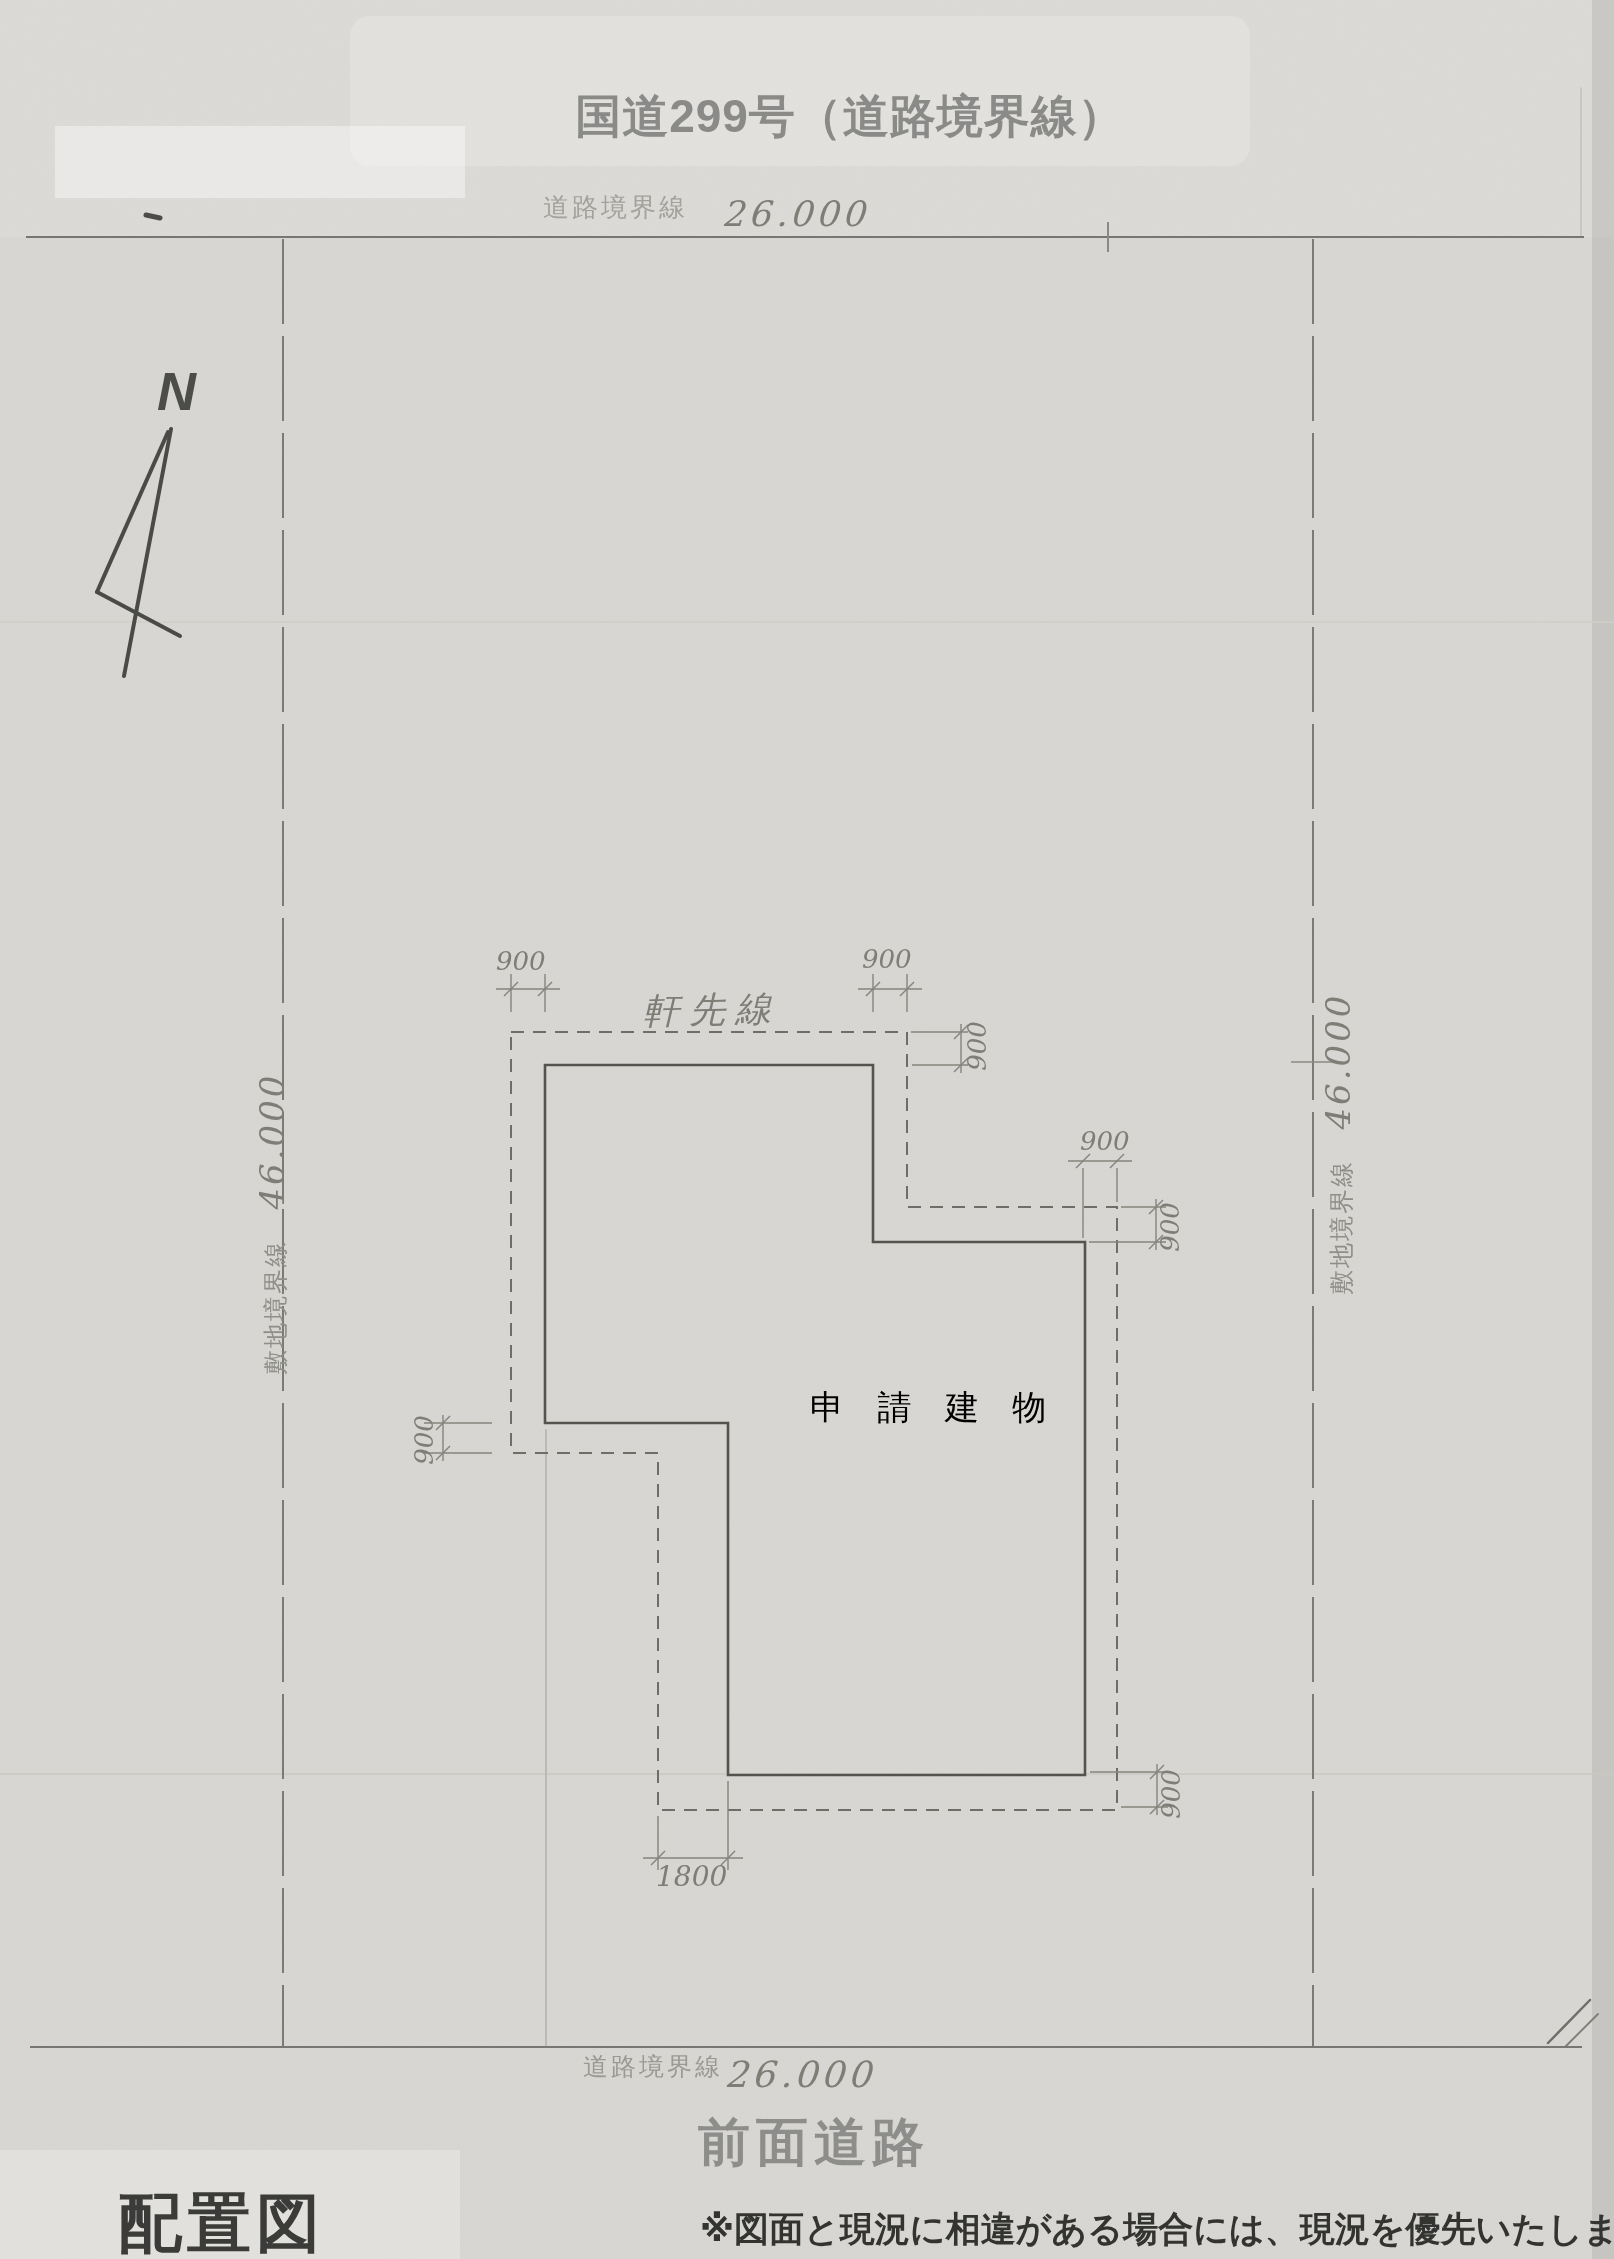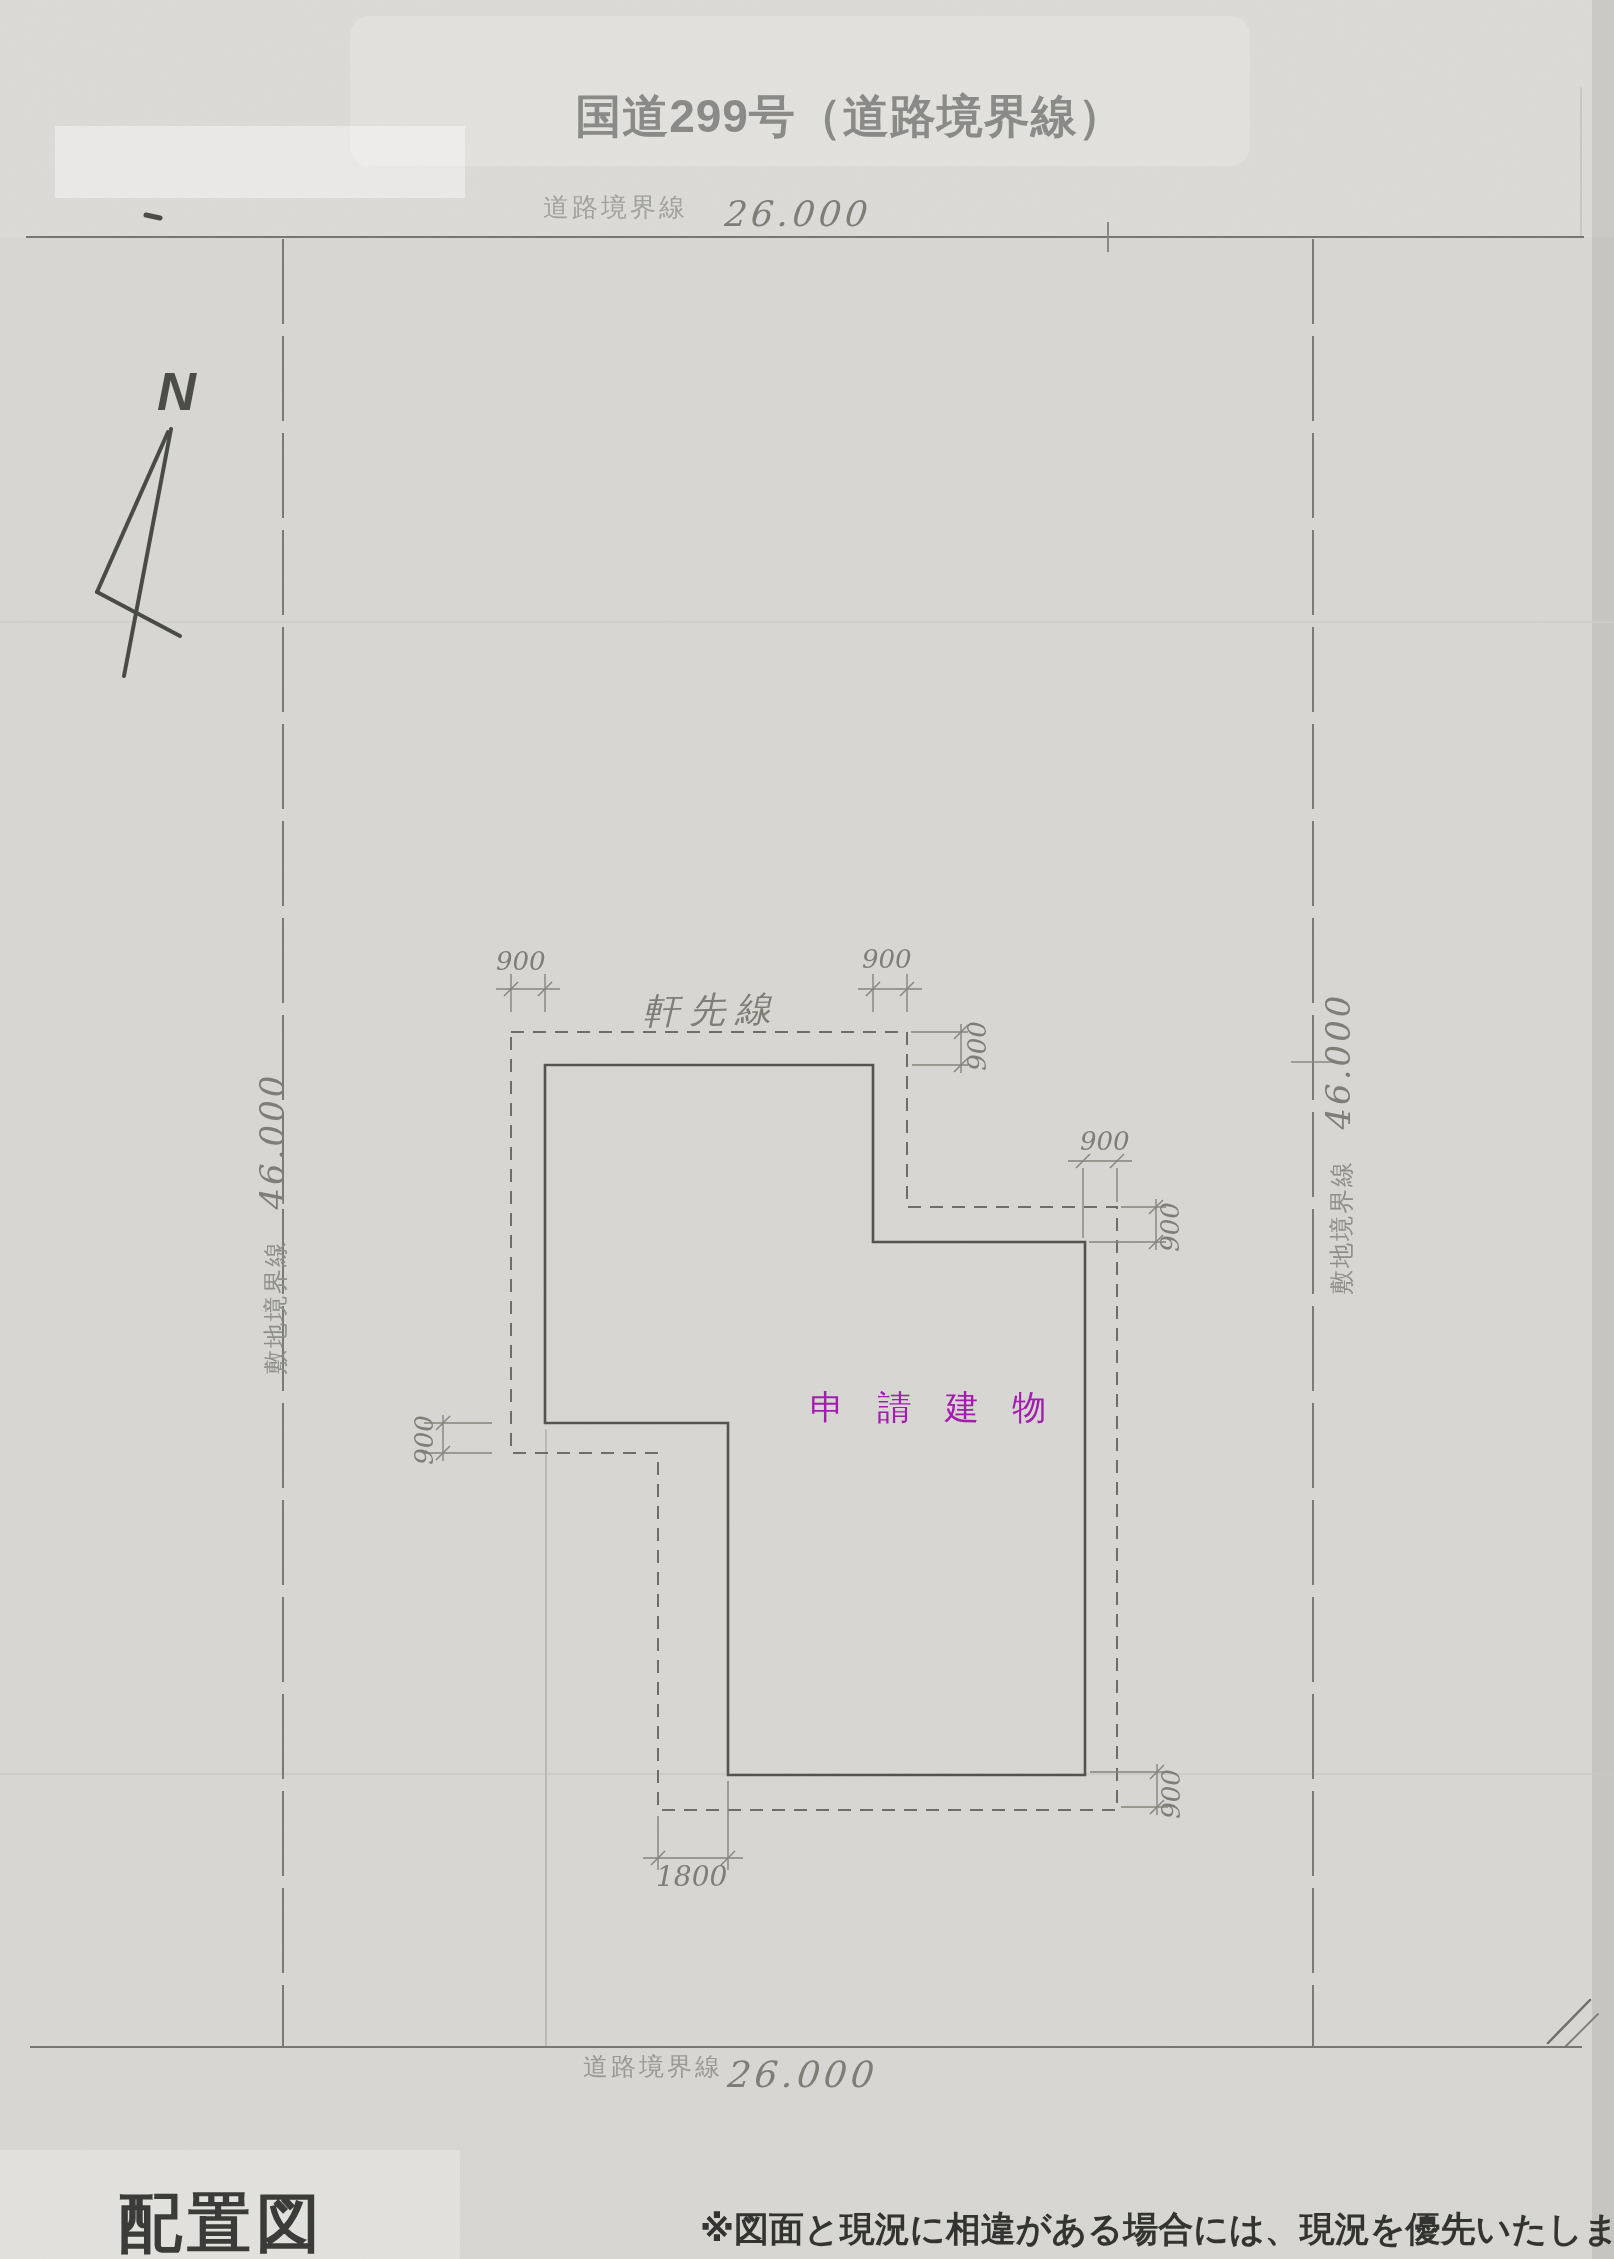--- a/index.html
+++ b/index.html
@@ -36,21 +36,21 @@
   }
   #left-strip{left:-8px;top:1225px;}
   #right-strip{left:1058px;top:1145px;}
   .side-strip .b-label{
     margin-left:150px;font-size:25px;letter-spacing:2px;color:#8f8f89;
   }
   .side-strip .b-value{
     margin-left:26px;font-size:34px;letter-spacing:3px;
   }
   #eaves-label{left:643px;top:986px;font-size:36px;letter-spacing:10px;transform:rotate(-1deg);}
-  #building-label{left:810px;top:1385px;font-size:34px;letter-spacing:12px;color:#a21caf;}
+  #building-label{left:810px;top:1385px;font-size:34px;letter-spacing:12px;color:#000000;}
   .dim{font-size:26px;}
   #dim-a{left:496px;top:946px;}
   #dim-b{left:862px;top:944px;}
   #dim-d{left:1080px;top:1126px;}
   #dim-g{left:656px;top:1860px;font-size:28px;text-align:center;}
   .dimrot{width:70px;text-align:center;}
   #dim-c{left:942px;top:1031px;}
   #dim-e{left:1135px;top:1212px;}
   #dim-f{left:389px;top:1425px;}
   #dim-h{left:1136px;top:1779px;}
@@ -202,16 +202,17 @@
   <div class="lbl hand dim dimrot rot" id="dim-c">900</div>
   <div class="lbl hand dim" id="dim-d">900</div>
   <div class="lbl hand dim dimrot rot" id="dim-e">900</div>
   <div class="lbl hand dim dimrot rot" id="dim-f">900</div>
   <div class="lbl hand dim" id="dim-g">1800</div>
   <div class="lbl hand dim dimrot rot" id="dim-h">900</div>
 
   <div class="lbl" id="bot-b-label">道路境界線</div>
   <div class="lbl hand" id="bot-b-value">26.000</div>
 
+  <div class="lbl" id="front-road">前面道路</div>
   <div class="lbl" id="drawing-title">配置図</div>
   <div class="lbl" id="note">※図面と現況に相違がある場合には、現況を優先いたします</div>
 
 </div>
 
 </body></html>

